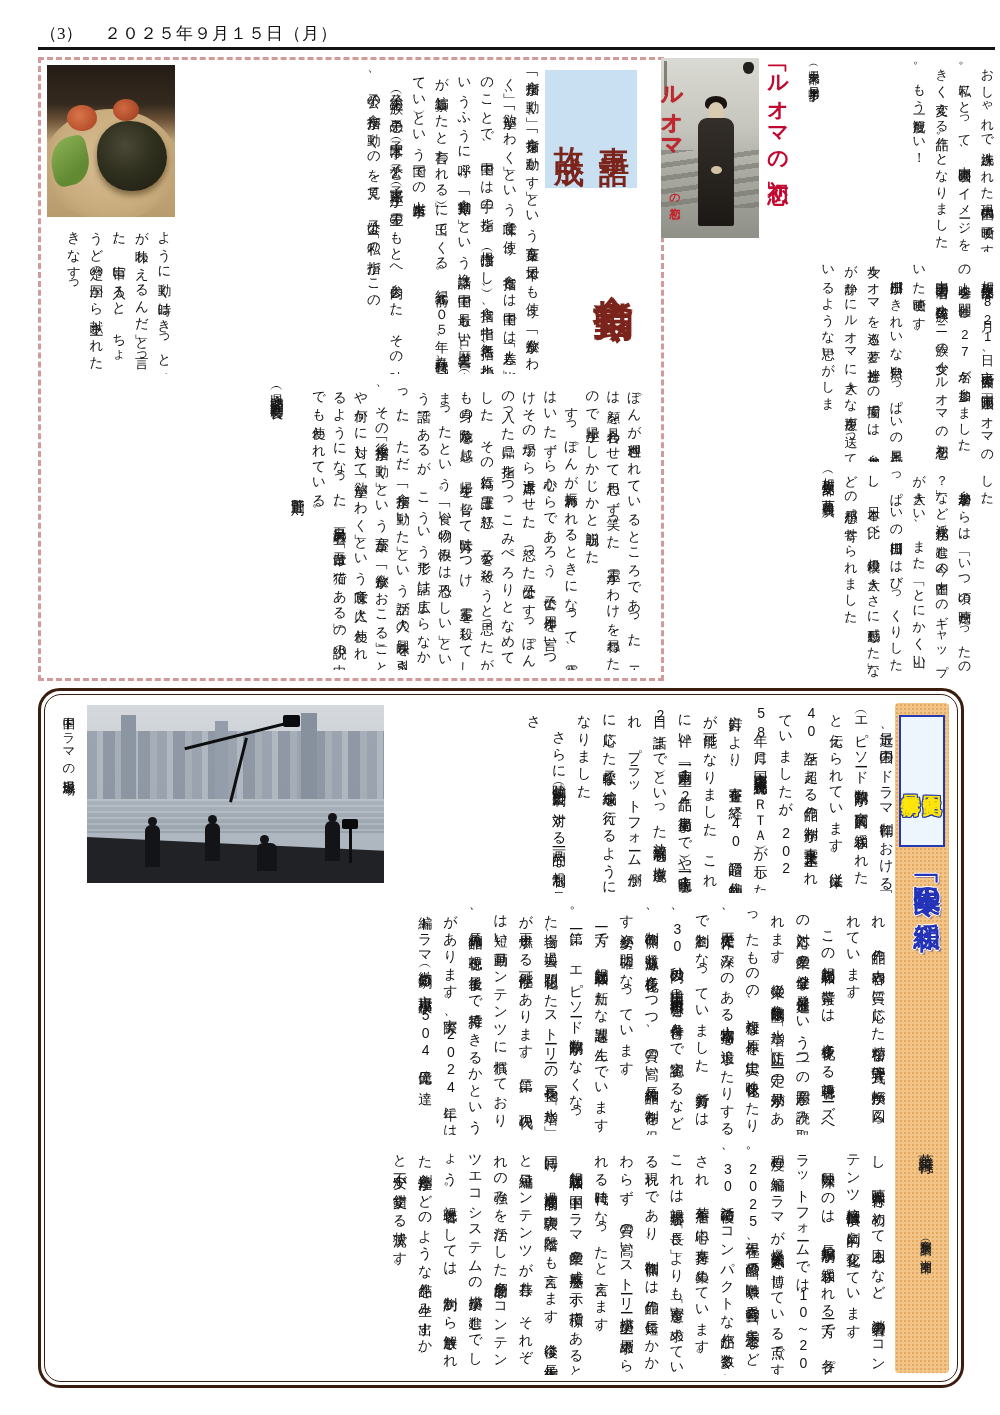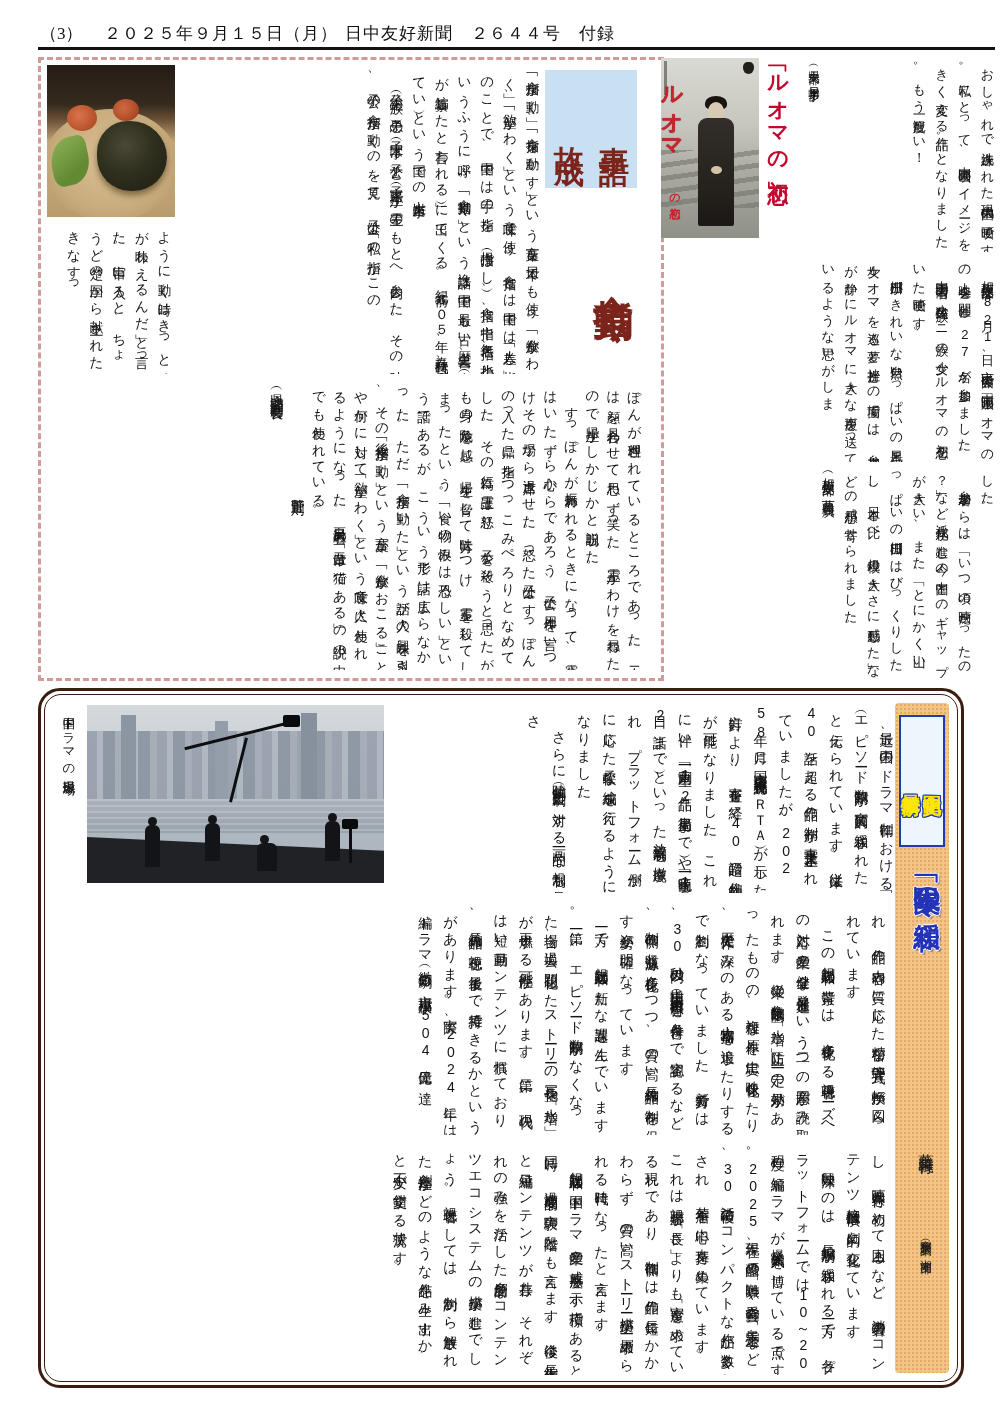--- a/index.html
+++ b/index.html
@@ -136,21 +136,20 @@
   #film-photo .tripod-cam{position:absolute;left:255px;bottom:54px;width:16px;height:10px;border-radius:2px;background:#0a0b0c;}
 </style>
 </head>
 <body>
 
 <div id="page">
 
   <div id="header">
     <span id="page-num">（3）</span>
     <span id="issue-date">２０２５年９月１５日（月）</span>
-    <span id="paper-title">日中友好新聞　２６４４号　付録</span>
   </div>
   <div id="header-rule"></div>
 
   <div id="idiom-box" class="abs">
     <div id="food-photo" class="abs">
       <div class="plate"></div>
       <div class="claw1"></div>
       <div class="claw2"></div>
       <div class="leaf"></div>
       <div class="turtle"></div>

